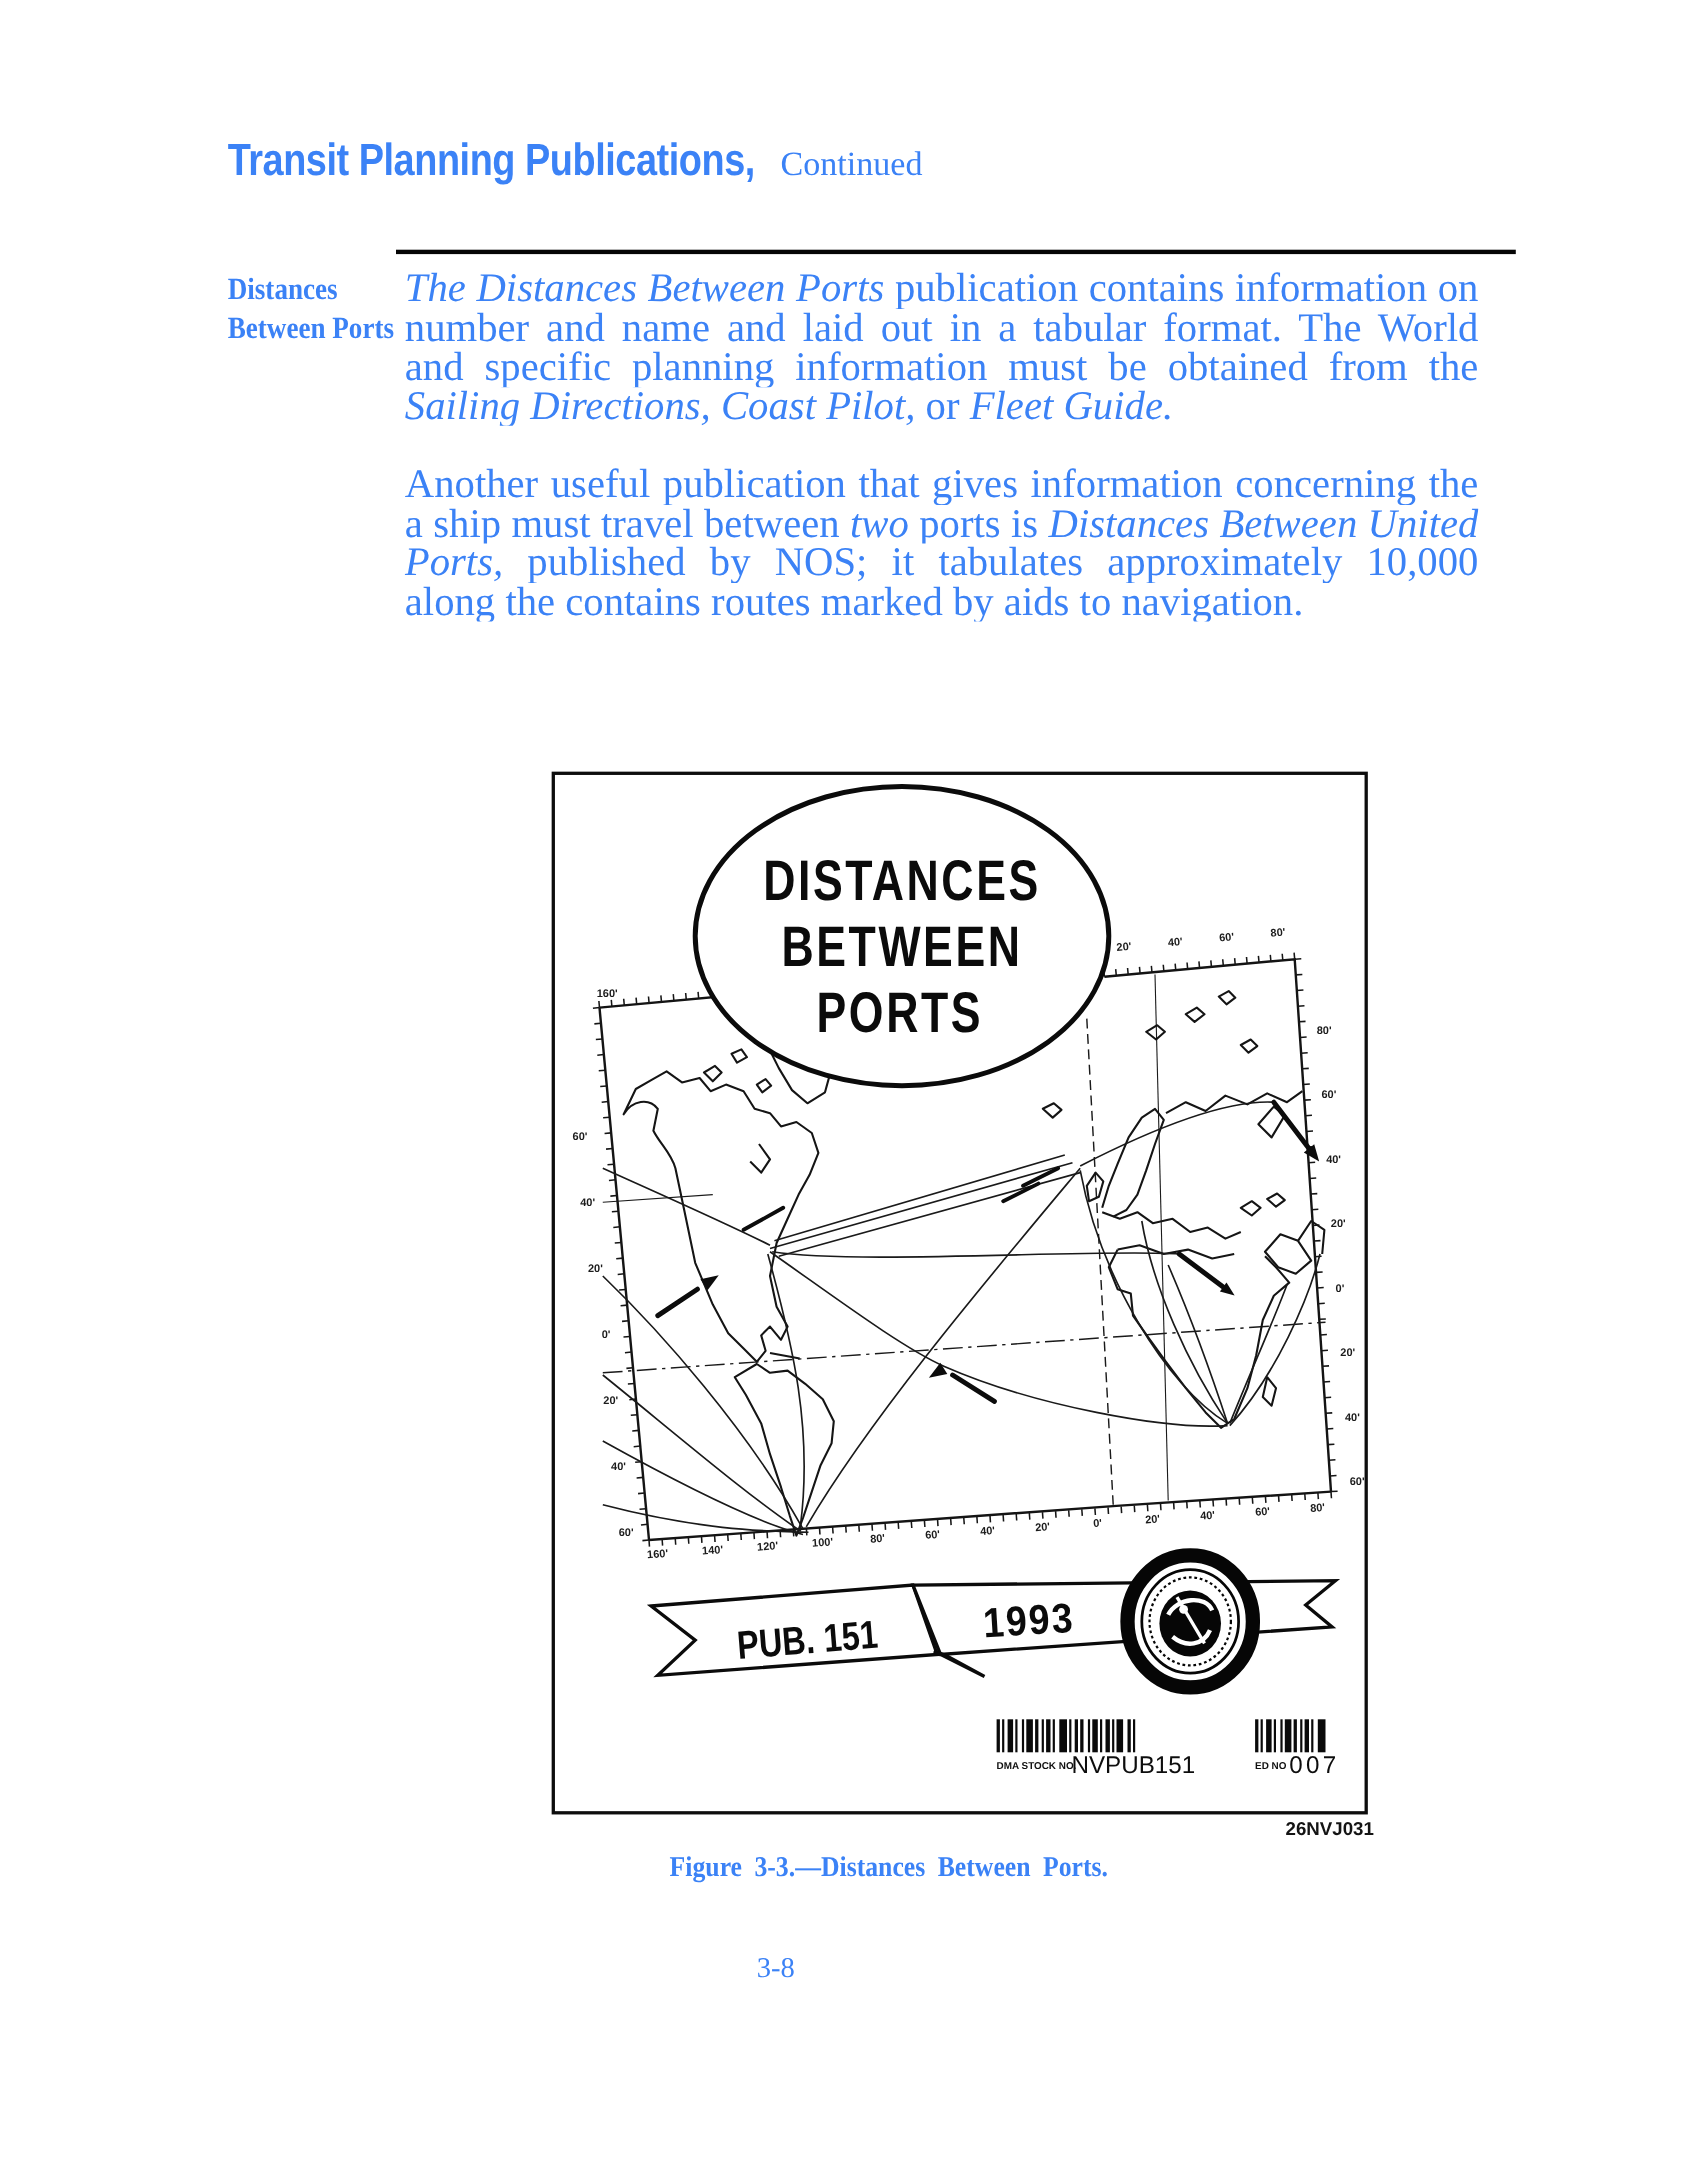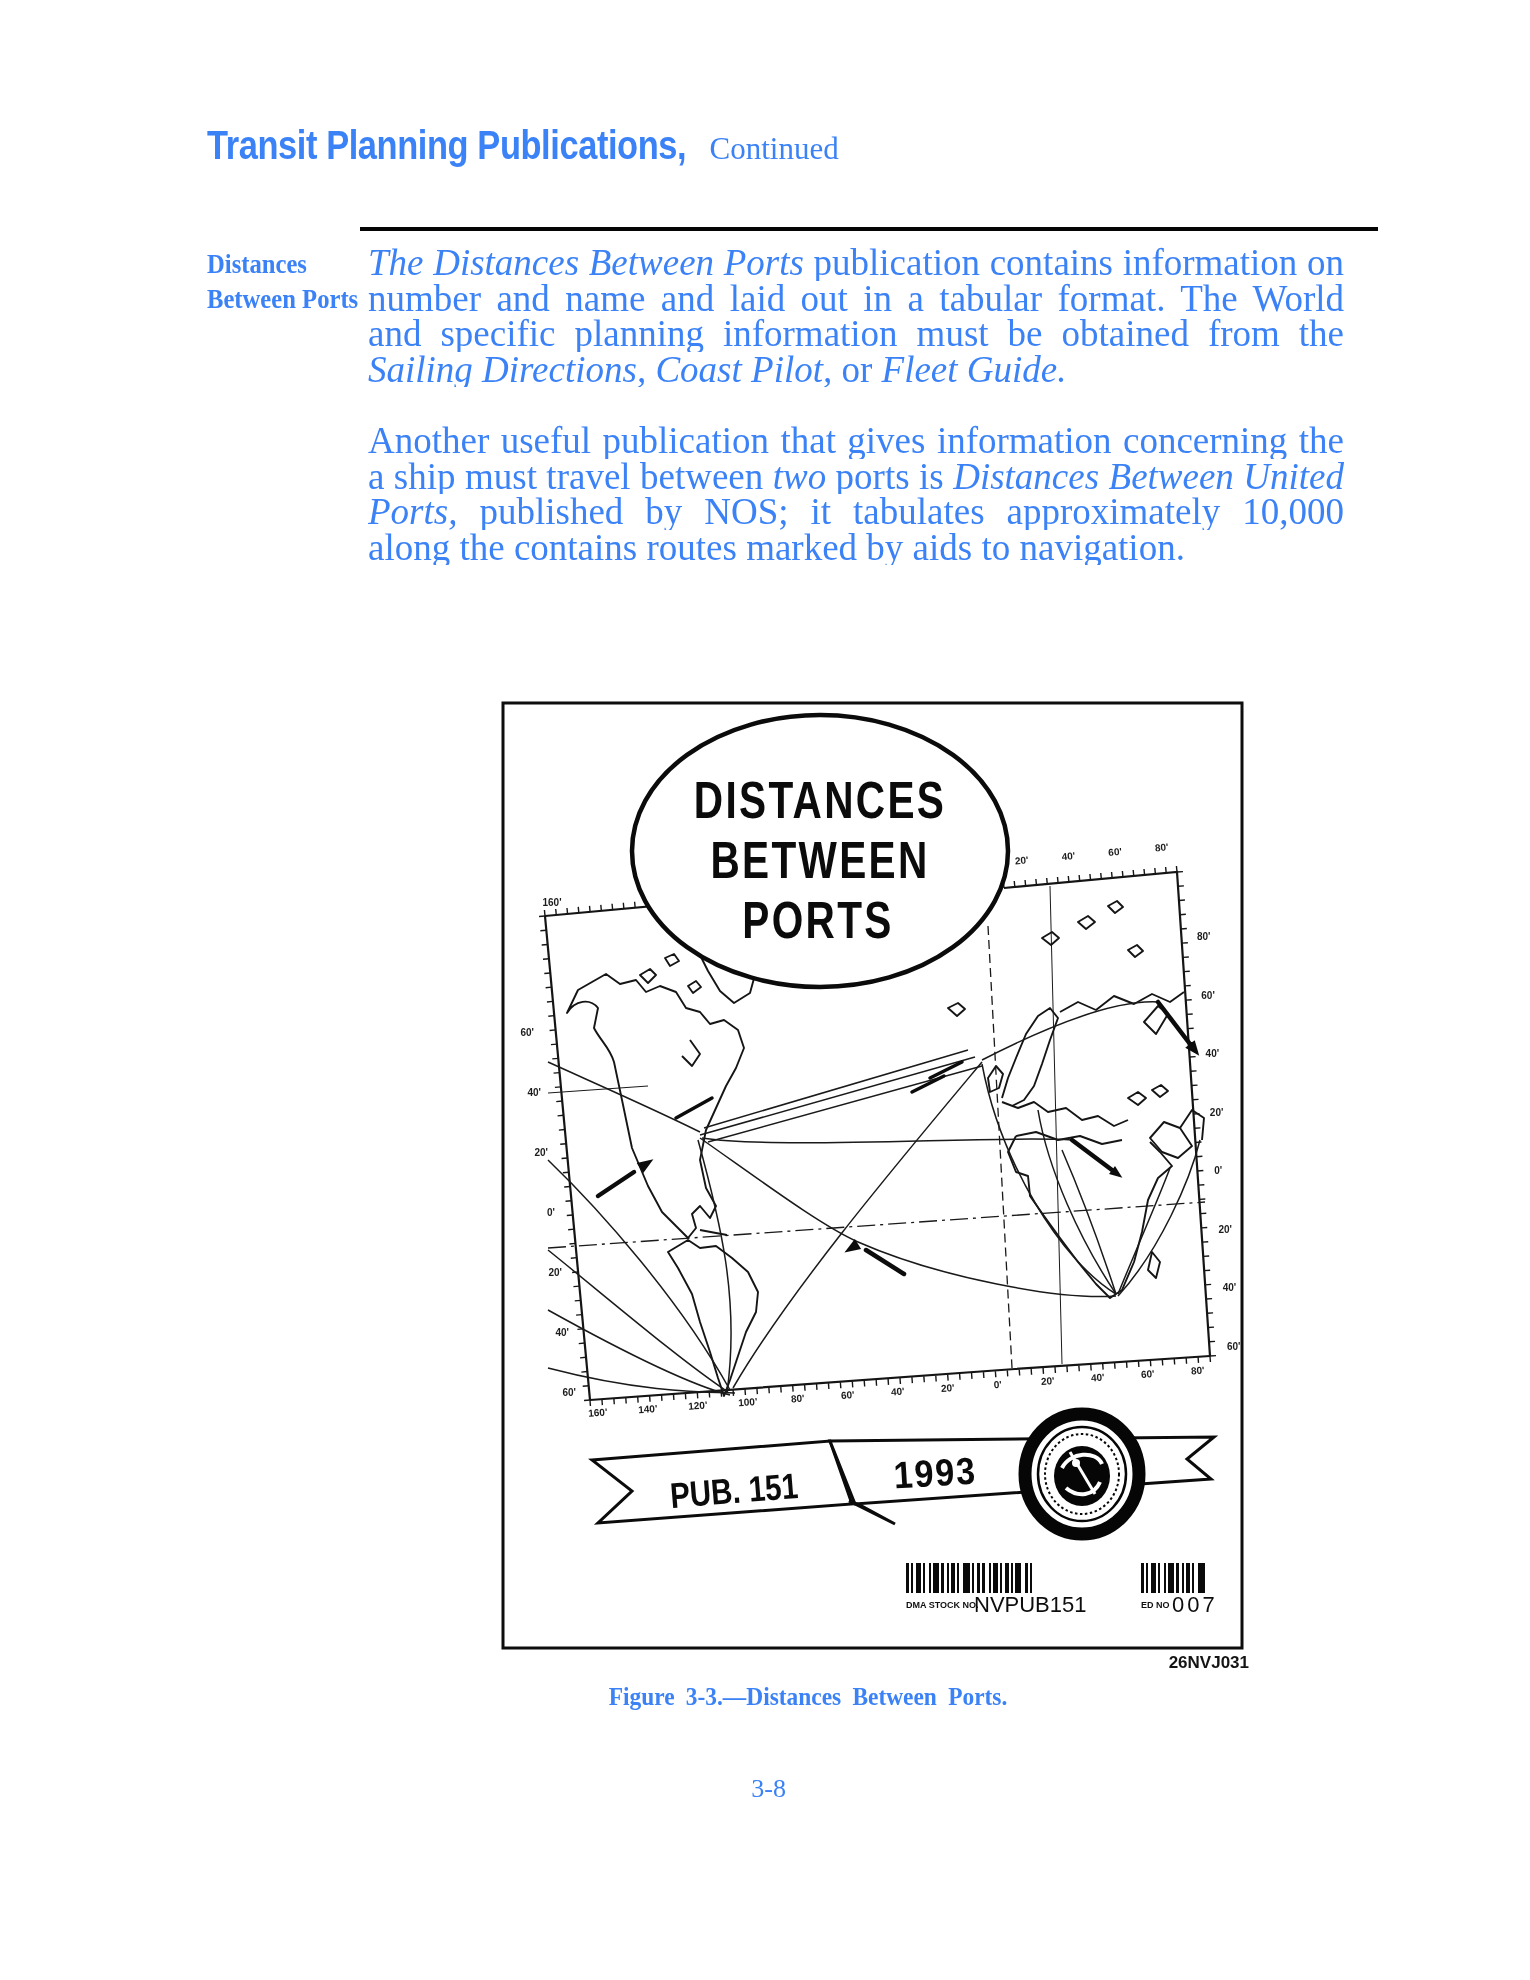--- a/index.html
+++ b/index.html
@@ -15,21 +15,21 @@
         transform:scaleX(.88);transform-origin:left top;white-space:nowrap;}
   .bodycol{position:absolute;left:368px;top:245px;width:976px;font-size:37px;line-height:35.5px;}
   .para{margin:0;}
   .para + .para{margin-top:36px;}
   .bline{height:35.5px;overflow:hidden;white-space:nowrap;}
   .bline.just{white-space:normal;text-align:justify;text-align-last:justify;}
   .it{font-style:italic;}
   .figwrap{position:absolute;left:488px;top:690px;width:774px;height:992px;}
   .caption{position:absolute;left:508px;top:1682px;width:600px;text-align:center;font-weight:bold;
         font-size:26px;word-spacing:6px;transform:scaleX(.9);transform-origin:center top;white-space:nowrap;}
-  .pagenum{position:absolute;left:666px;top:1774px;width:120px;text-align:right;font-size:26px;}
+  .pagenum{position:absolute;left:688px;top:1774px;width:120px;text-align:left;font-size:26px;}
   .tick{stroke:#161616;stroke-width:1.4;}
   .maplabel{font-family:"Liberation Sans",sans-serif;font-size:10px;font-weight:bold;fill:#1c1c1c;}
   .panel{fill:none;stroke:#141414;stroke-width:2.2;}
   .coast{fill:none;stroke:#151515;stroke-width:1.9;stroke-linejoin:round;}
   .route{fill:none;stroke:#1a1a1a;stroke-width:1.5;}
   .thick{fill:none;stroke:#0c0c0c;stroke-width:4.5;stroke-linecap:round;}
   .arrow{fill:#0c0c0c;}
   .ribbon{fill:#ffffff;stroke:#0b0b0b;stroke-width:3;stroke-linejoin:miter;}
   .covertext{font-family:"Liberation Sans",sans-serif;font-weight:bold;fill:#0b0b0b;}
 </style>

